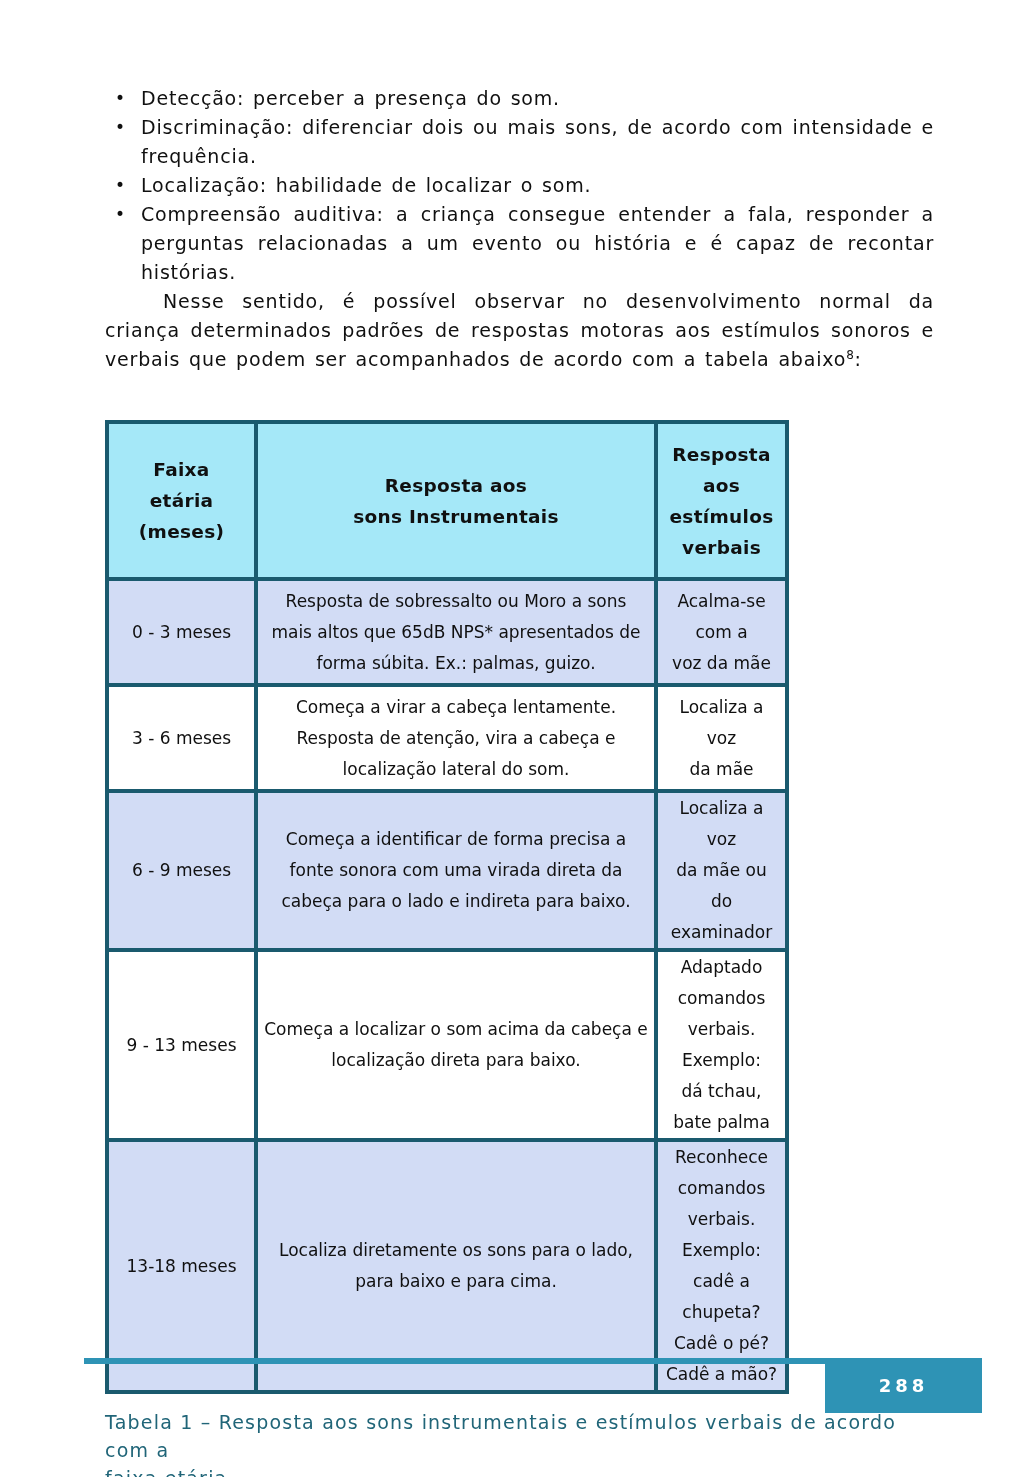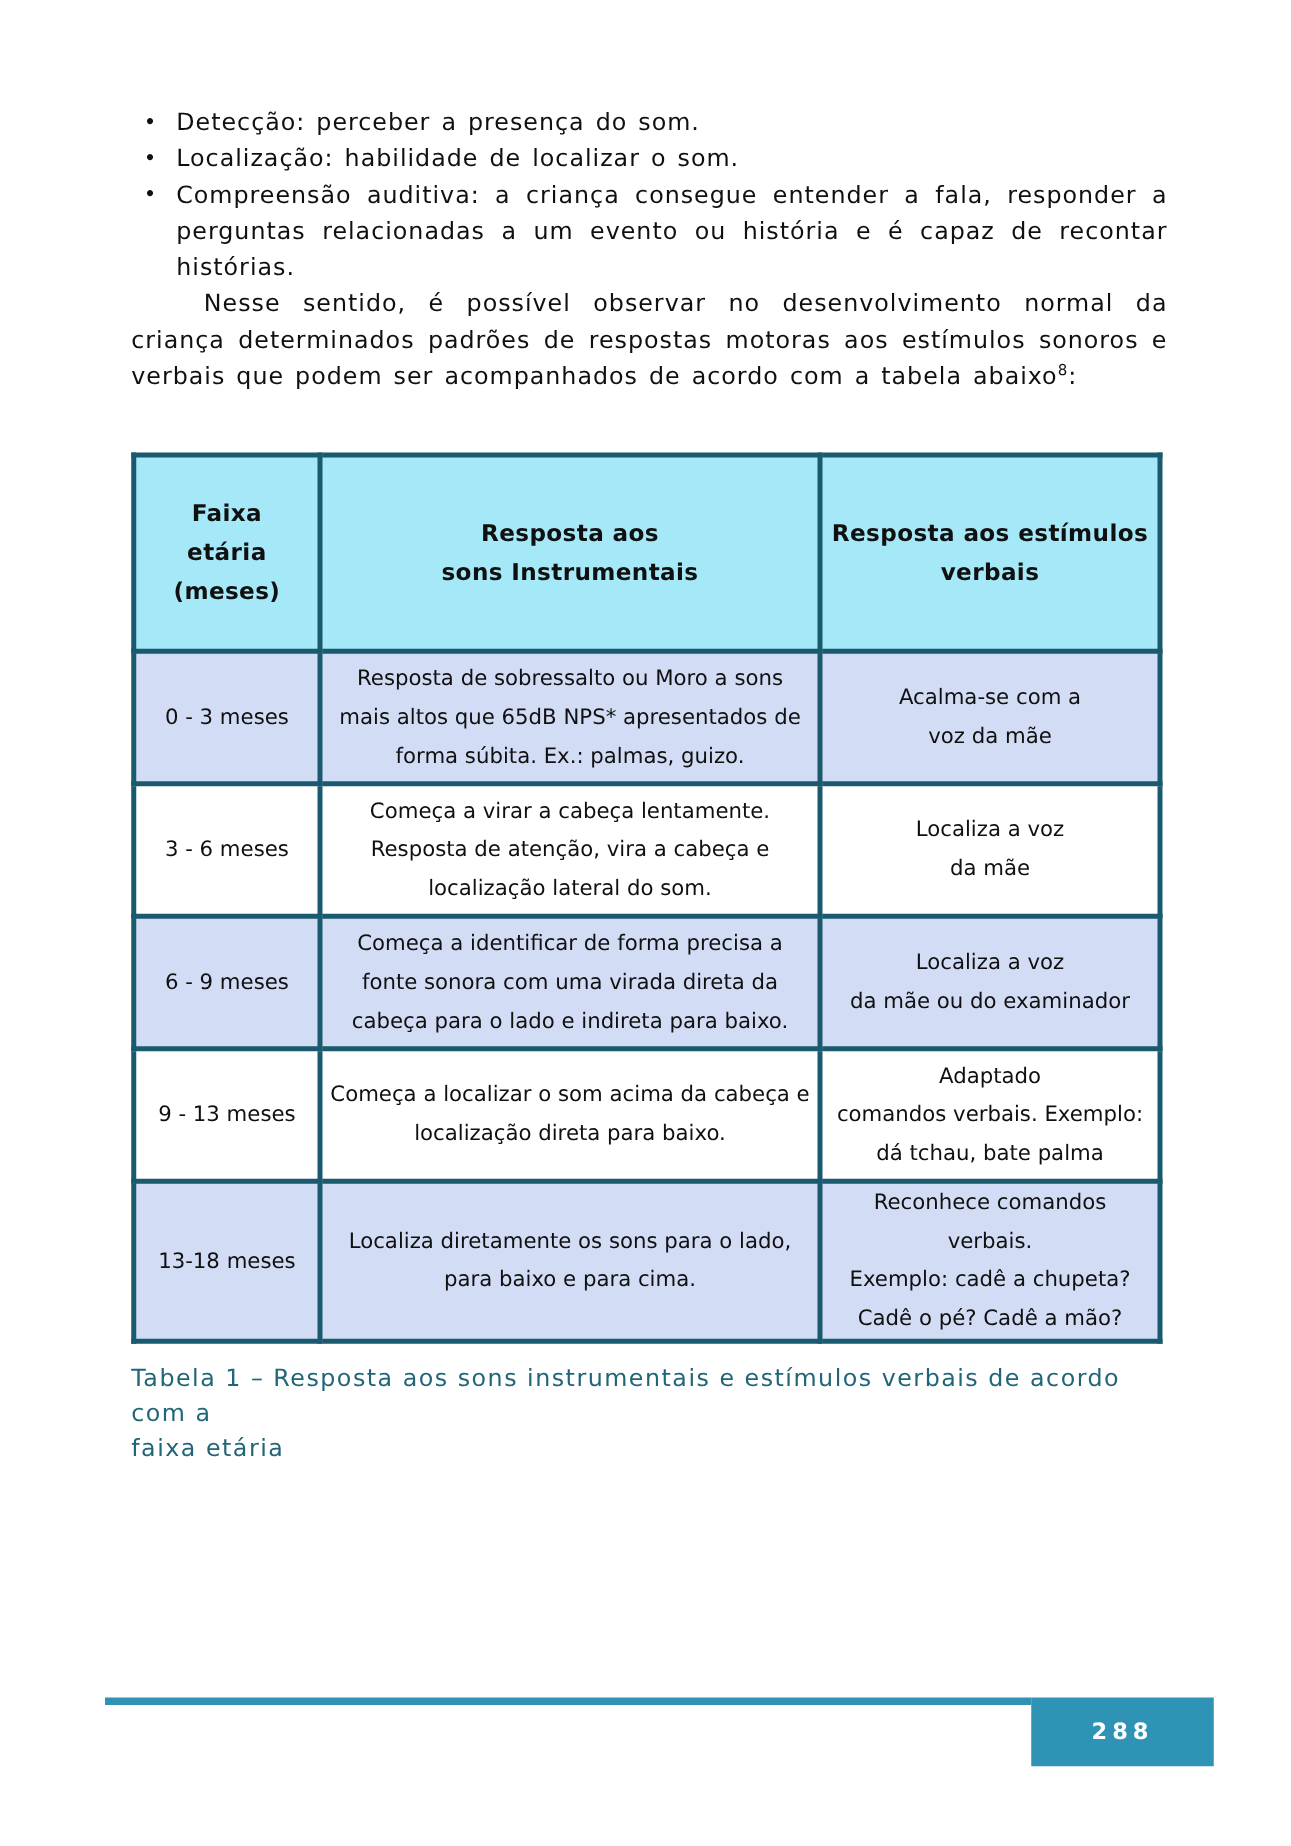--- a/index.html
+++ b/index.html
@@ -40,21 +40,21 @@
     word-spacing: 2px;
     text-align: justify;
     text-indent: 58px;
   }
   p.intro sup { font-size: 12px; line-height: 0; }
 
   
   table.dev-table {
     border-collapse: collapse;
     table-layout: fixed;
-    width: 825px;
+    width: 684px;
     margin-top: 46px;
   }
   table.dev-table col.c1 { width: 149px; }
   table.dev-table col.c2 { width: 400px; }
   table.dev-table th, table.dev-table td {
     border: 4px solid var(--table-border, #1a5a6e);
     text-align: center;
     vertical-align: middle;
     white-space: pre-line;
     line-height: 31px;
@@ -88,38 +88,39 @@
   
   .footer-rule {
     position: absolute;
     left: 84px; top: 1358px;
     width: 741px; height: 6px;
     background: var(--footer-accent, #2e93b5);
   }
   .page-badge {
     position: absolute;
     left: 825px; top: 1358px;
-    width: 146px; height: 55px;
+    width: 157px; height: 55px;
     background: var(--footer-accent, #2e93b5);
     color: #ffffff;
     font-size: 18px;
     font-weight: bold;
     letter-spacing: 4px;
     display: flex;
     align-items: center;
     justify-content: center;
   }
 </style>
 </head>
 <body>
 
 <div class="content">
 
   <ul class="bullets">
     <li>Detecção: perceber a presença do som.</li>
+    <li>Discriminação: diferenciar dois ou mais sons, de acordo com intensidade e frequência.</li>
     <li>Localização: habilidade de localizar o som.</li>
     <li>Compreensão auditiva: a criança consegue entender a fala, responder a perguntas relacionadas a um evento ou história e é capaz de recontar histórias.</li>
   </ul>
 
   <p class="intro"><span>Nesse sentido, é possível observar no desenvolvimento normal da criança determinados padrões de respostas motoras aos estímulos sonoros e verbais que podem ser acompanhados de acordo com a tabela abaixo</span><sup>8</sup><span>:</span></p>
 
   <table class="dev-table">
     <colgroup>
         <col class="c1">
         <col class="c2">

